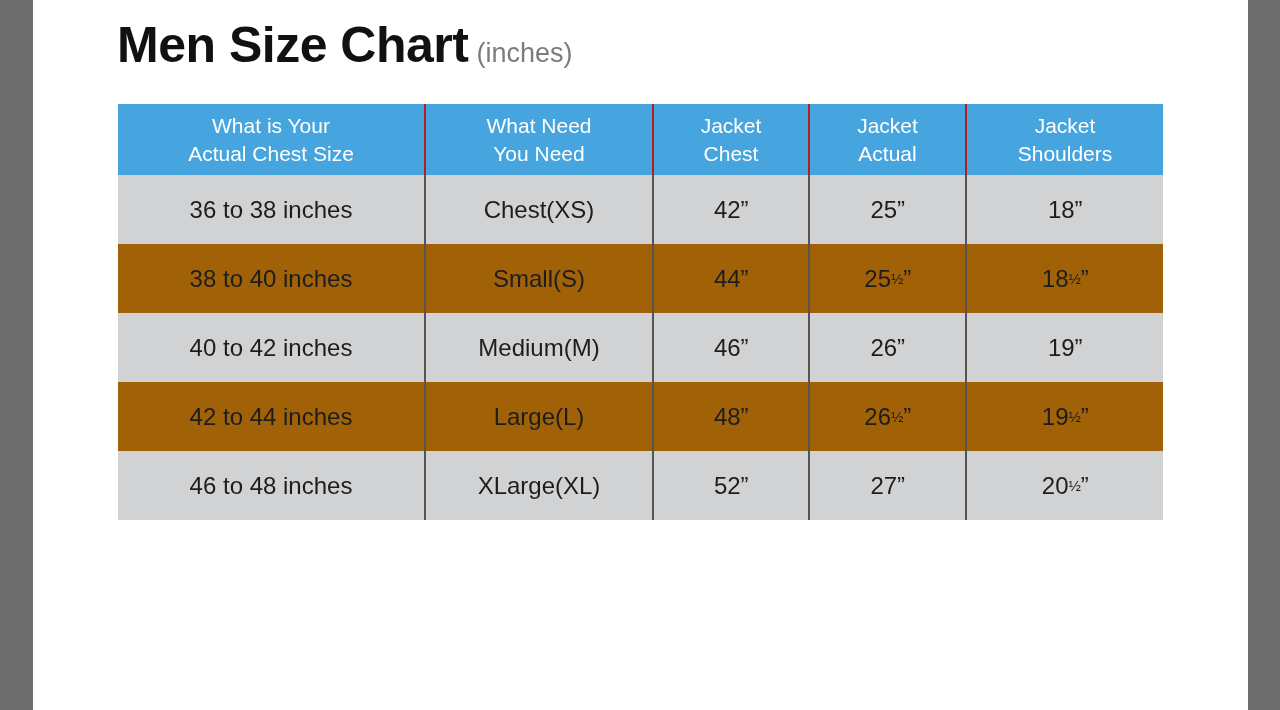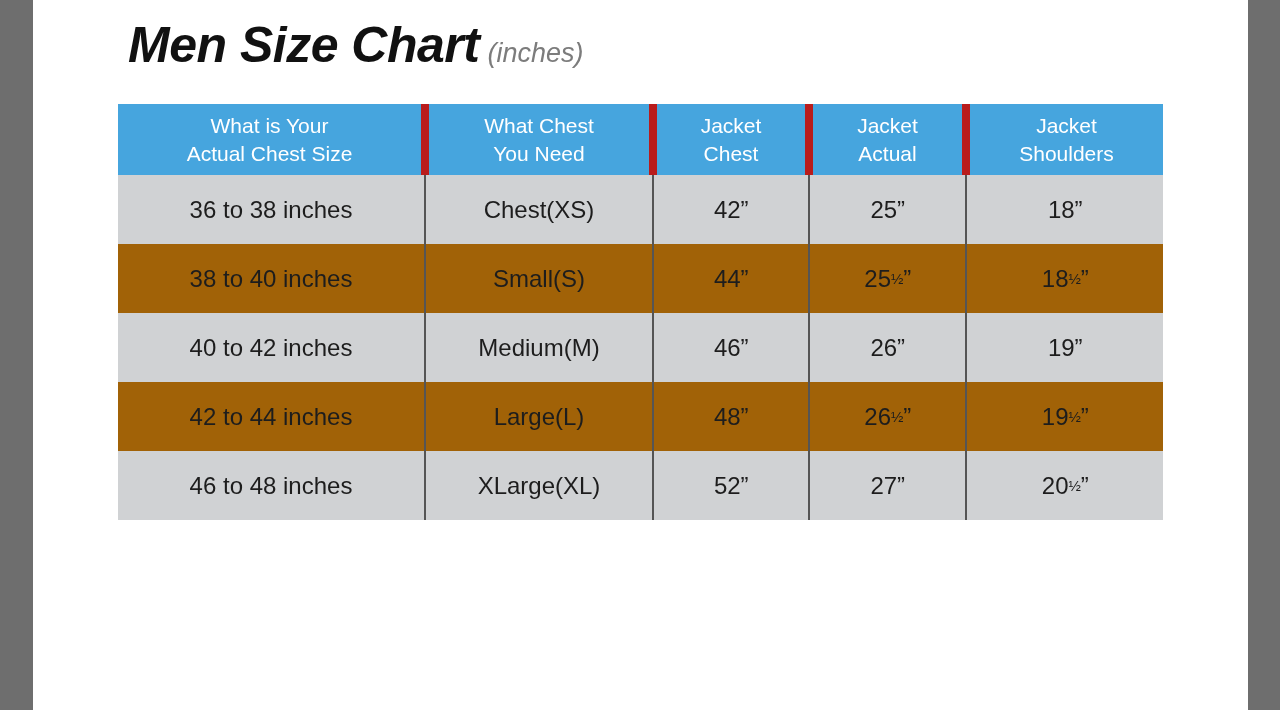--- a/index.html
+++ b/index.html
@@ -36,25 +36,24 @@
     left: 33px;
     top: 0;
     width: 1215px;
     height: 710px;
     background: #ffffff;
   }
 
   
   #title-block {
     position: absolute;
-    left: 95px;
+    left: 84px;
     top: 20px;
     white-space: nowrap;
     line-height: 1;
-    font-style: italic;
   }
   #title-main {
     font-size: 50px;
     font-weight: 700;
     color: #111111;
     letter-spacing: -0.5px;
   }
   #title-sub {
     font-size: 27px;
     font-weight: 400;
@@ -80,21 +79,21 @@
   #size-table thead th {
     background: #46a5de;
     color: #ffffff;
     font-size: 21px;
     font-weight: 400;
     line-height: 1.32;
     height: 71px;
     padding: 0;
     text-align: center;
     vertical-align: middle;
-    border-right: 8px solid #b91c1c;
+    border-right: 2px solid #b91c1c;
     box-sizing: border-box;
   }
   #size-table thead th:last-child { border-right: none; }
 
   #size-table tbody td {
     height: 69px;
     padding: 0;
     font-size: 24px;
     color: #1d1d1d;
     text-align: center;
@@ -137,21 +136,21 @@
           <col class="c4">
           <col class="c5">
       </colgroup>
       <thead>
         <tr>
           <th>
             <div>What is Your</div>
             <div>Actual Chest Size</div>
           </th>
           <th>
-            <div>What Chest</div>
+            <div>What Need</div>
             <div>You Need</div>
           </th>
           <th>
             <div>Jacket</div>
             <div>Chest</div>
           </th>
           <th>
             <div>Jacket</div>
             <div>Actual</div>
           </th>

